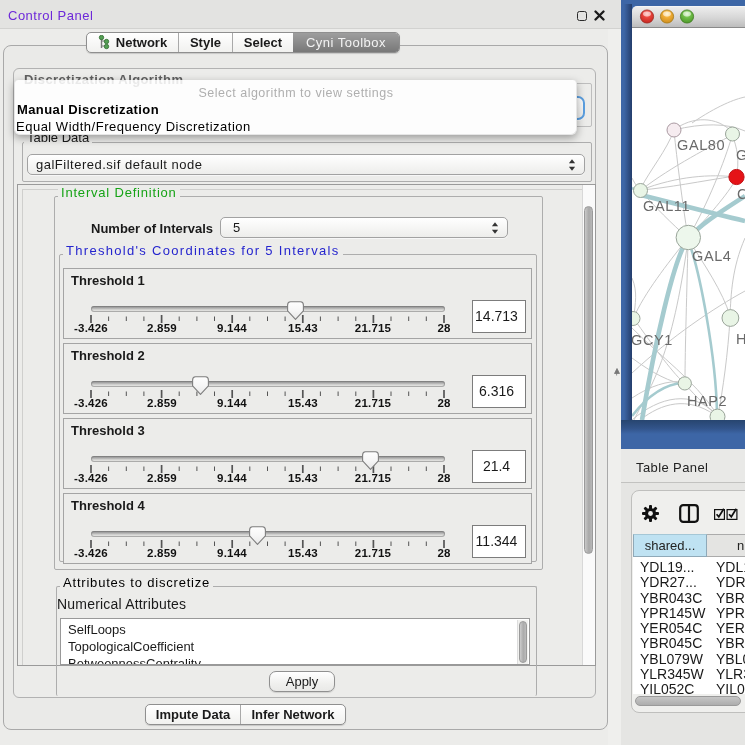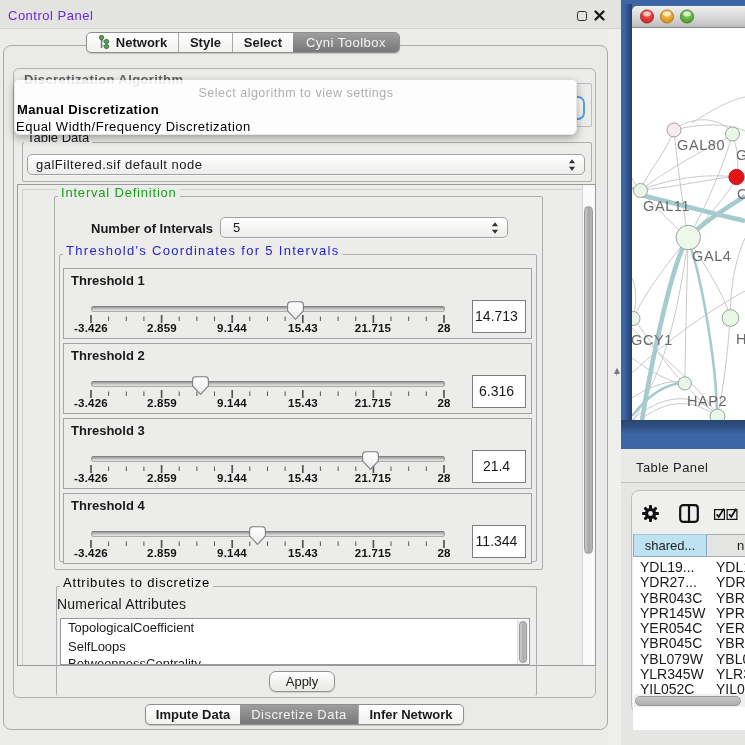--- a/index.html
+++ b/index.html
@@ -274,32 +274,31 @@
       </defs>
       <path d="M3.5 0.8 L13.5 0.8 A3.2 3.2 0 0 1 16.4 4 L16.4 9.8 L8.5 18.4 L0.6 9.8 L0.6 4 A3.2 3.2 0 0 1 3.5 0.8 Z" fill="url(#tg3)" stroke="#7E7E7E" stroke-width="1.1"></path>
     </svg>
   <div class="vbox">11.344</div>
 </div>
 
 <div class="grp" style="left:56px;top:586px;width:481px;height:110px;border-bottom:none"></div>
 <div class="gt" style="left:60px;top:576px;color:#000000;letter-spacing:0.8px">Attributes to discretize</div>
 <div class="abs" style="left:57px;top:596px;font-weight:400;font-size:14px;letter-spacing:0.2px">Numerical Attributes</div>
 <div class="abs" style="left:60px;top:618px;width:470px;height:47px;background:#fff;border:1px solid #999;overflow:hidden">
+  <div class="lrow" style="margin-top:2px">SelfLoops</div>
   <div class="lrow">TopologicalCoefficient</div>
-  <div class="lrow" style="margin-top:2px">SelfLoops</div>
   <div class="lrow">BetweennessCentrality</div>
   <div class="abs" style="right:1px;top:1px;width:11px;height:45px;background:#F2F2F0;border-left:1px solid #DDD"></div>
   <div class="abs" style="right:2px;top:2px;width:8px;height:42px;background:linear-gradient(90deg,#CDCDCD,#ABABAB 55%,#BCBCBC);border-radius:4px;border:1px solid #9A9A9A"></div>
 </div>
 
 <div class="abs" style="left:269px;top:671px;width:66px;height:21px;background:linear-gradient(#FFFFFF,#F0F0EE 60%,#E9E9E7);border:1px solid #909090;border-radius:7px;text-align:center;line-height:20px;box-shadow:0 1px 1px rgba(0,0,0,0.12)">Apply</div>
 
 <div class="tabstrip" style="left:145px;top:704px;height:21px">
   <div class="tab" style="width:94px">Impute Data</div>
-  <div class="tab sel" style="width:118px">Discretize Data</div>
   <div class="tab sep" style="width:105px">Infer Network</div>
 </div>
 
 <div class="abs" style="left:608px;top:29px;width:13px;height:716px;background:#EFEFED"></div>
 <svg class="abs" style="left:614px;top:368px" width="7" height="8" viewBox="0 0 7 8">
     <path d="M0.5 5.5 L3 0.5 L5.5 5.5 Z M2.6 3 L2.6 7.5" fill="#777" stroke="#777" stroke-width="0.8"></path>
   </svg>
 
 <div class="abs" style="left:621px;top:0;width:124px;height:449px;background:#3D66A6"></div>
 
@@ -422,21 +421,21 @@
   </svg>
 <svg class="abs" style="left:714px;top:508px" width="25" height="12" viewBox="0 0 25 12">
     <g fill="none" stroke="#111" stroke-width="1.2">
       <rect x="0.6" y="1.6" width="9.8" height="9.8"></rect>
       <rect x="13.1" y="1.6" width="9.8" height="9.8"></rect>
       <path d="M2.6 6.2 L4.8 8.8 L9.8 0.8" stroke-width="1.7"></path>
       <path d="M15.1 6.2 L17.3 8.8 L22.3 0.8" stroke-width="1.7"></path>
     </g>
   </svg>
 
-<div class="abs" style="left:633px;top:534px;width:112px;height:196px;background:#fff;overflow:hidden">
+<div class="abs" style="left:633px;top:534px;width:112px;height:160px;background:#fff;overflow:hidden">
   <div class="abs" style="left:0;top:0;width:74px;height:23px;background:#BFE2F2;border:1px solid #8FA9B8;border-top-color:#A5C7D6;text-align:center;line-height:22px;color:#222">shared...</div>
   <div class="abs" style="left:74px;top:0;width:80px;height:23px;background:#E4E4E2;border:1px solid #ABABAB;border-left:none;padding-left:30px;line-height:22px;color:#222">n</div>
   <div class="abs" style="left:0;top:26px;width:112px">
       <div style="height:15.3px;line-height:15.3px;font-size:14px;white-space:nowrap">
         <span style="position:absolute;left:7px">YDL19...</span>
         <span style="position:absolute;left:83px">YDL1</span>
       </div>
       <div style="height:15.3px;line-height:15.3px;font-size:14px;white-space:nowrap">
         <span style="position:absolute;left:7px">YDR27...</span>
         <span style="position:absolute;left:83px">YDR2</span>

